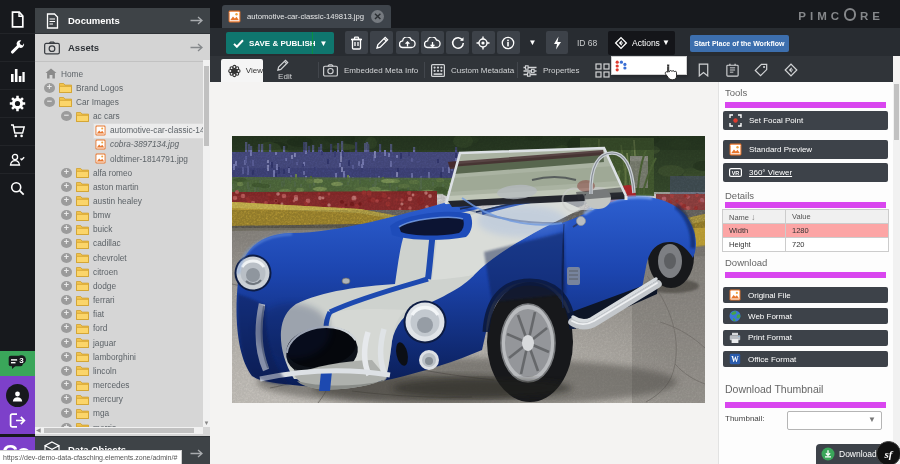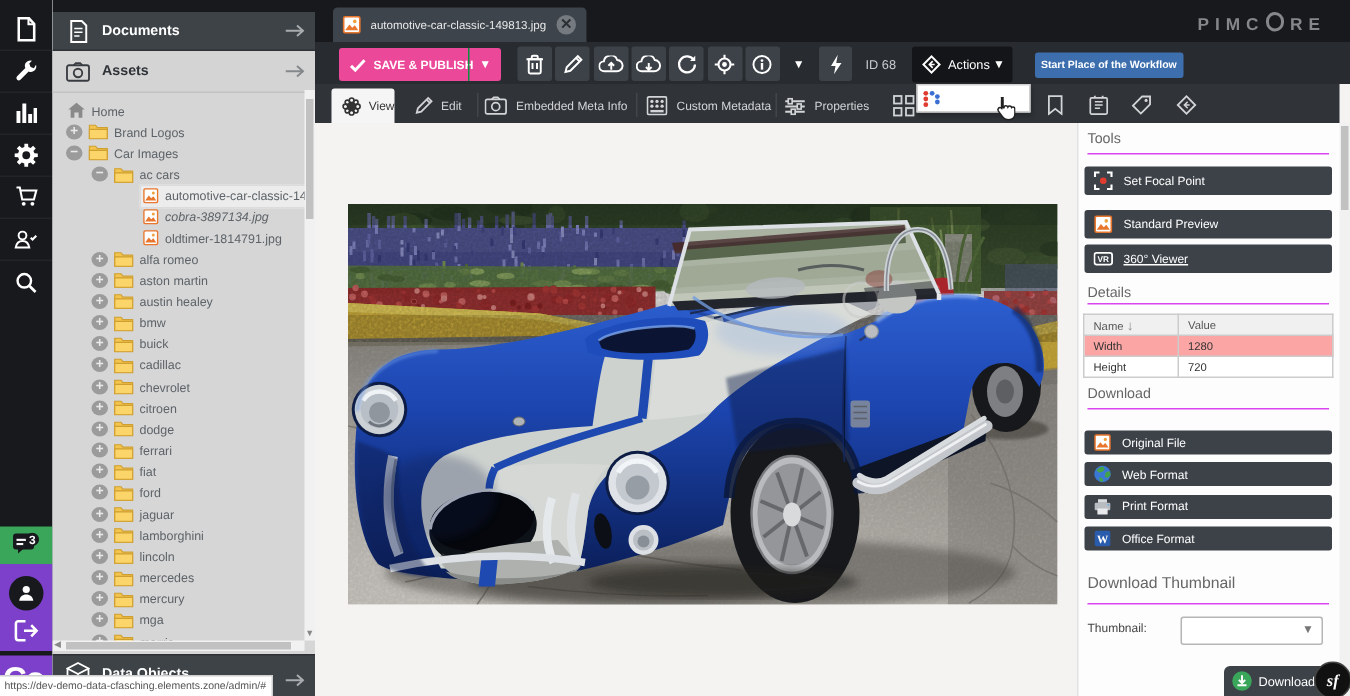--- a/index.html
+++ b/index.html
@@ -23,21 +23,21 @@
   #toolbar{left:210px;top:28px;width:690px;height:28px;background:#282c31;}
   .tbtn{position:absolute;top:31px;height:23px;background:#3d4249;border-radius:2px;display:flex;align-items:center;justify-content:center;}
   
   #tabstrip{left:210px;top:56px;width:683px;height:26px;background:#303439;}
   .tab{position:absolute;top:59px;height:23px;display:flex;align-items:center;color:#d2d4d6;font-size:8px;white-space:nowrap;}
   .tab.active{background:#f5f5f5;color:#333;border-radius:2px 2px 0 0;}
   
   #content{left:210px;top:82px;width:508px;height:382px;background:#f4f3f2;}
   
   #rpanel{left:718px;top:82px;width:175px;height:382px;background:#fdfdfd;border-left:1px solid #e2e2e2;}
-  .rhead{position:absolute;left:7px;width:160px;color:#666;border-bottom:1px solid #d946ef;}
+  .rhead{position:absolute;left:7px;width:160px;color:#666;border-bottom:6px solid #d946ef;}
   .rbtn{position:absolute;left:5px;width:165px;height:19px;background:#3d4249;border-radius:2px;color:#fff;font-size:8px;display:flex;align-items:center;}
   .rbtn .ric{margin:0 7px 0 6px;width:13px;height:13px;flex:0 0 13px;}
   
   .sbtrack{background:#f1f1f1;}
   .sbthumb{background:#c1c1c1;}
   #dlbar{left:816px;top:444px;width:77px;height:20px;background:#3d4249;border-radius:4px 0 0 0;color:#fff;font-size:8.5px;display:flex;align-items:center;}
   #sfbadge{left:876px;top:441px;width:23px;height:23px;border-radius:50%;background:#161616;border:1px solid #444;}
   #statusbar{left:0;top:450px;width:178px;height:14px;background:#fff;border:1px solid #cfcfcf;border-left:none;color:#555;font-size:7px;line-height:13px;padding-left:3px;white-space:nowrap;overflow:hidden;}
 </style>
 </head>
@@ -48,21 +48,21 @@
       <rect x="0.5" y="0.5" width="10" height="10" rx="1.2" fill="#e8762d"></rect>
       <rect x="1.4" y="1.4" width="8.2" height="8.2" rx="0.6" fill="#fff"></rect>
       <path d="M1.8 8.6 l2.4-3.2 1.6 1.8 1.4-1.4 2 2.8z" fill="#e8762d"></path>
       <circle cx="7.2" cy="3.6" r="1" fill="#f0a13c"></circle>
     </svg>
   <span>automotive-car-classic-149813.jpg</span>
   <span style="display:inline-block;margin-left:7px;width:13px;height:13px;border-radius:50%;background:#757a80;color:#2b2f33;font-size:10px;font-weight:bold;text-align:center;line-height:13px;">✕</span>
 </div>
 <div id="logo" class="abs">PIMC<span style="display:inline-block;width:8.5px;height:8.5px;border:2px solid #85878a;border-radius:50%;margin:0 4px 0 0.5px;vertical-align:-0.5px;letter-spacing:0;"></span>RE</div>
 <div id="toolbar" class="abs"></div>
-<div class="abs" style="left:226px;top:32px;width:108px;height:22px;background:#ec4899;border-radius:2px;text-decoration:underline;">
+<div class="abs" style="left:226px;top:32px;width:108px;height:22px;background:#0f766e;border-radius:2px;text-decoration:underline;">
   <svg style="position:absolute;left:7px;top:6.5px" width="11" height="9" viewBox="0 0 13 11">
       <path d="M1 6l3.5 3.5L12 1.5" fill="none" stroke="#fff" stroke-width="2.4"></path>
     </svg>
   <span style="position:absolute;left:23px;top:7px;color:#fff;font-size:8px;font-weight:bold;white-space:nowrap;">SAVE &amp; PUBLISH</span>
   <div style="position:absolute;right:0;top:0;width:21px;height:22px;border-left:1px solid #0b8f43;text-align:center;"><span style="color:#fff;font-size:8px;line-height:22px;">▼</span></div>
 </div>
 
 <div class="tbtn" style="left:345px;width:23px;">
     <svg width="13" height="14" viewBox="0 0 13 14">
       <path d="M2.5 3.5h8v8.5a1 1 0 0 1-1 1h-6a1 1 0 0 1-1-1z" fill="none" stroke="#fff" stroke-width="1.3"></path>
@@ -135,21 +135,21 @@
         <circle cx="2.5" cy="7" r="1.7"></circle>
         <circle cx="11.5" cy="7" r="1.7"></circle>
         <circle cx="3.9" cy="3.9" r="1.6"></circle>
         <circle cx="10.1" cy="3.9" r="1.6"></circle>
         <circle cx="3.9" cy="10.1" r="1.6"></circle>
         <circle cx="10.1" cy="10.1" r="1.6"></circle>
       </g>
     </svg>
   <span>View</span>
 </div>
-<div class="tab" style="left:276px;">
+<div class="tab" style="left:276px;flex-direction:column;">
   <svg style="margin-right:5px" width="13" height="13" viewBox="0 0 14 14">
       <path d="M2 12l0.8-3.2 7.4-7.4 2.4 2.4-7.4 7.4z" fill="none" stroke="#d2d4d6" stroke-width="1.3"></path>
       <path d="M9 2.6l2.4 2.4" stroke="#d2d4d6" stroke-width="1.3"></path>
     </svg>
   <span>Edit</span>
 </div>
 <div class="abs" style="left:318px;top:62px;width:1px;height:16px;background:#42464c;"></div>
 <div class="tab" style="left:323px;">
   <svg style="margin-right:6px" width="15" height="13" viewBox="0 0 17 14">
       <rect x="0.7" y="2.2" width="15.6" height="11" rx="1.5" fill="none" stroke="#d2d4d6" stroke-width="1.3"></rect>

